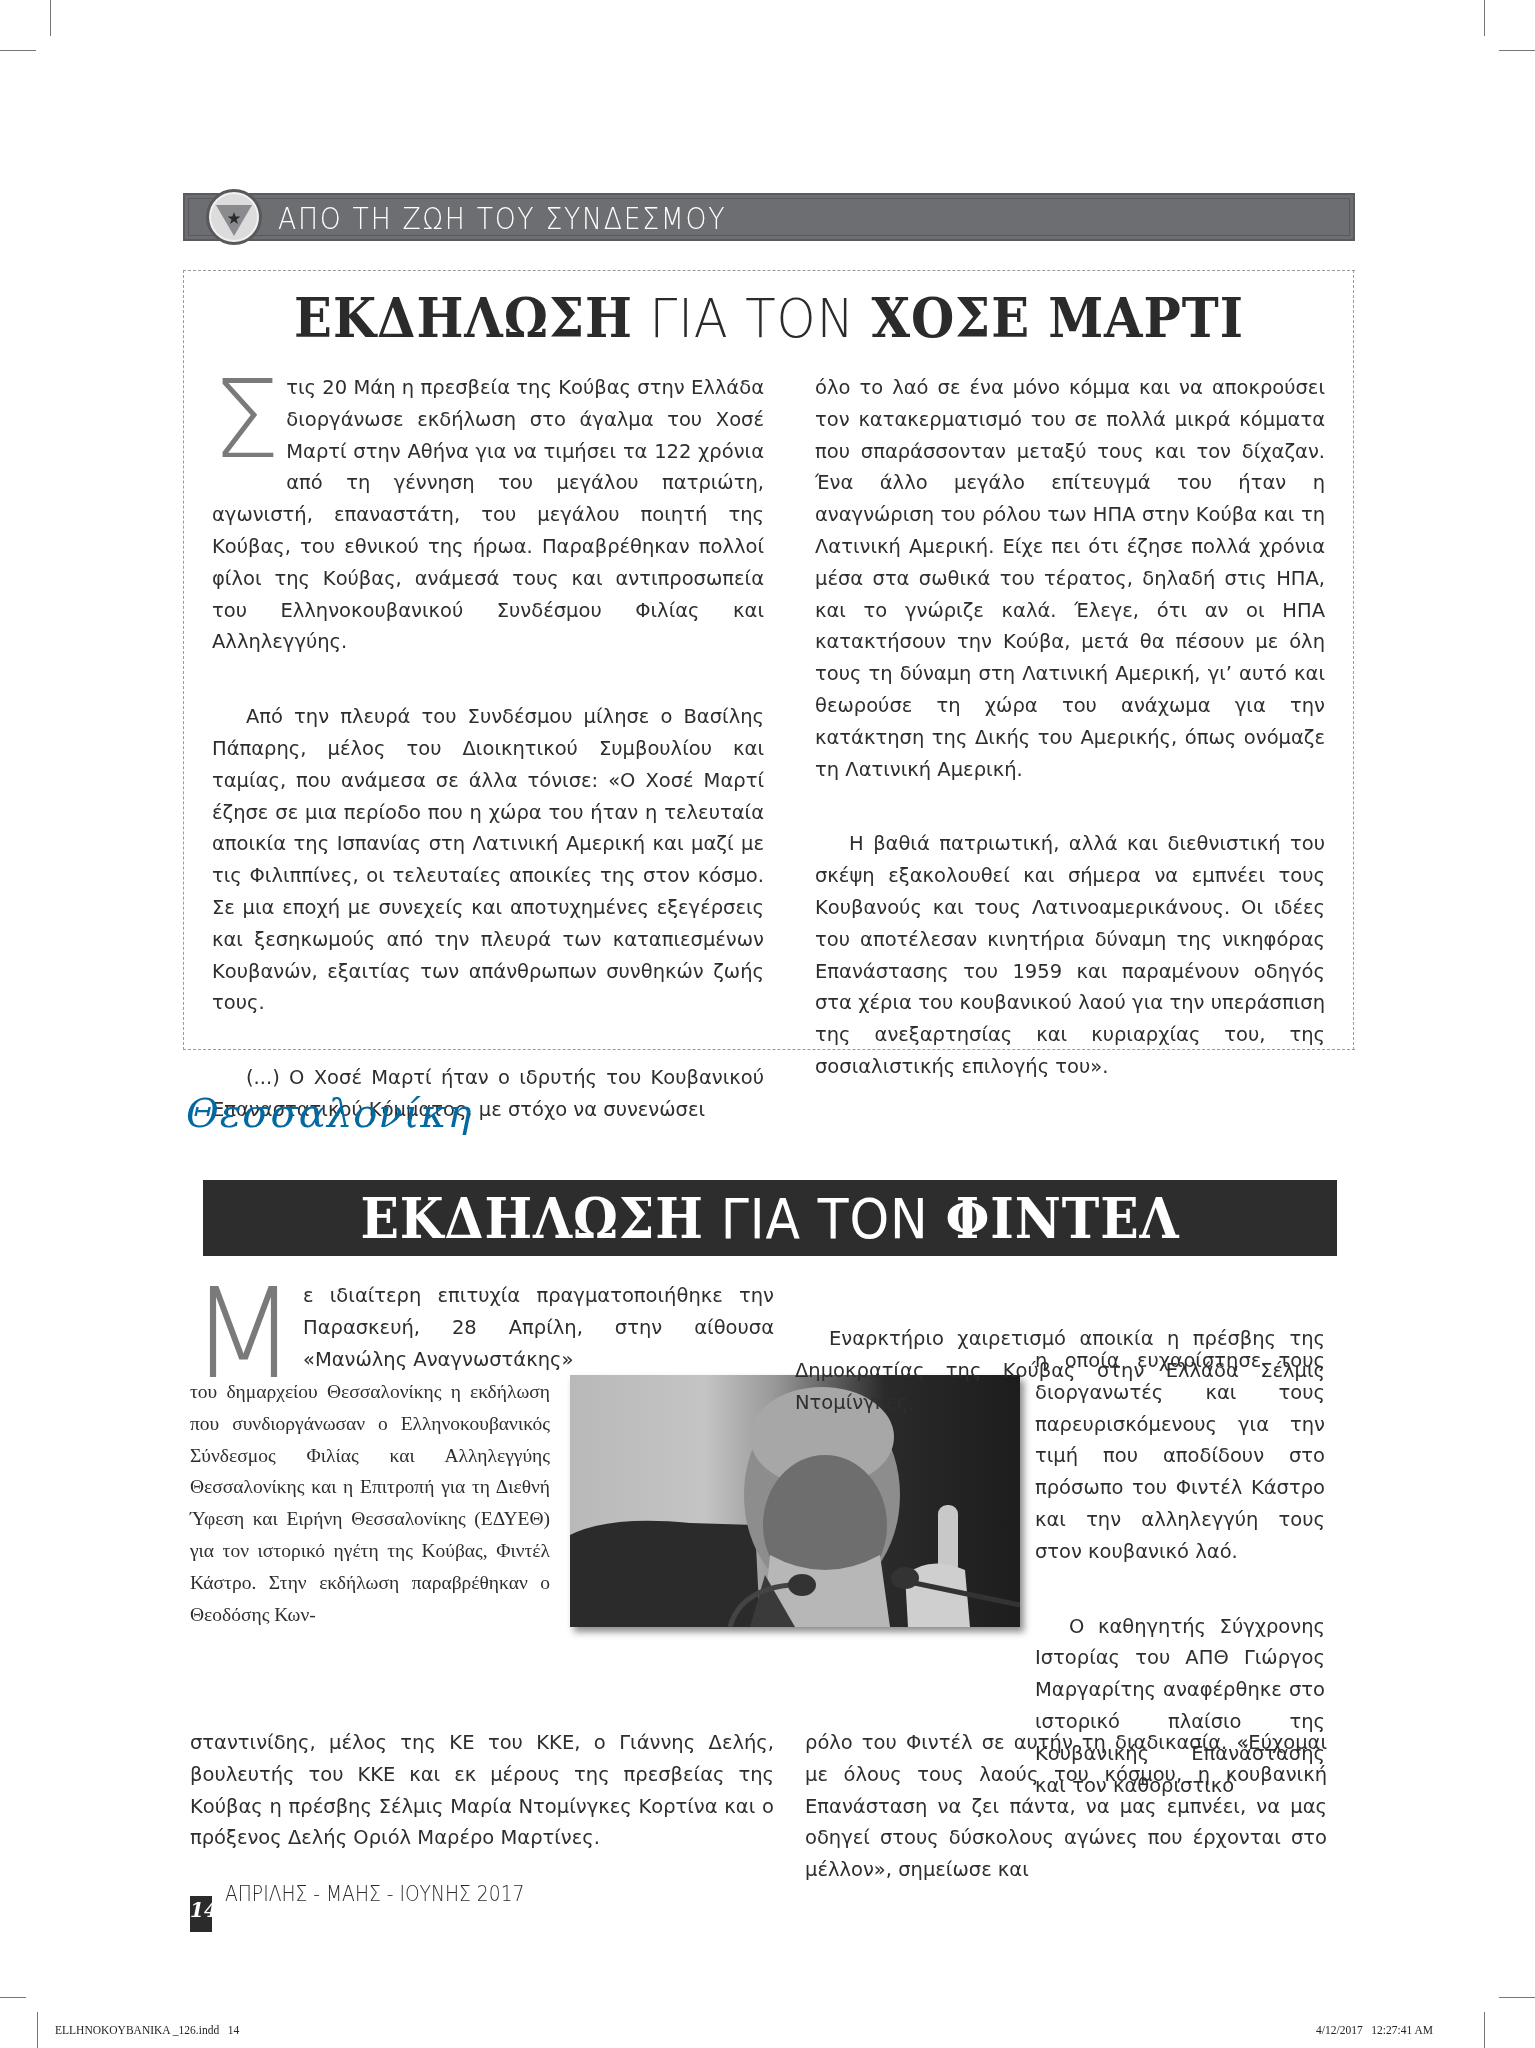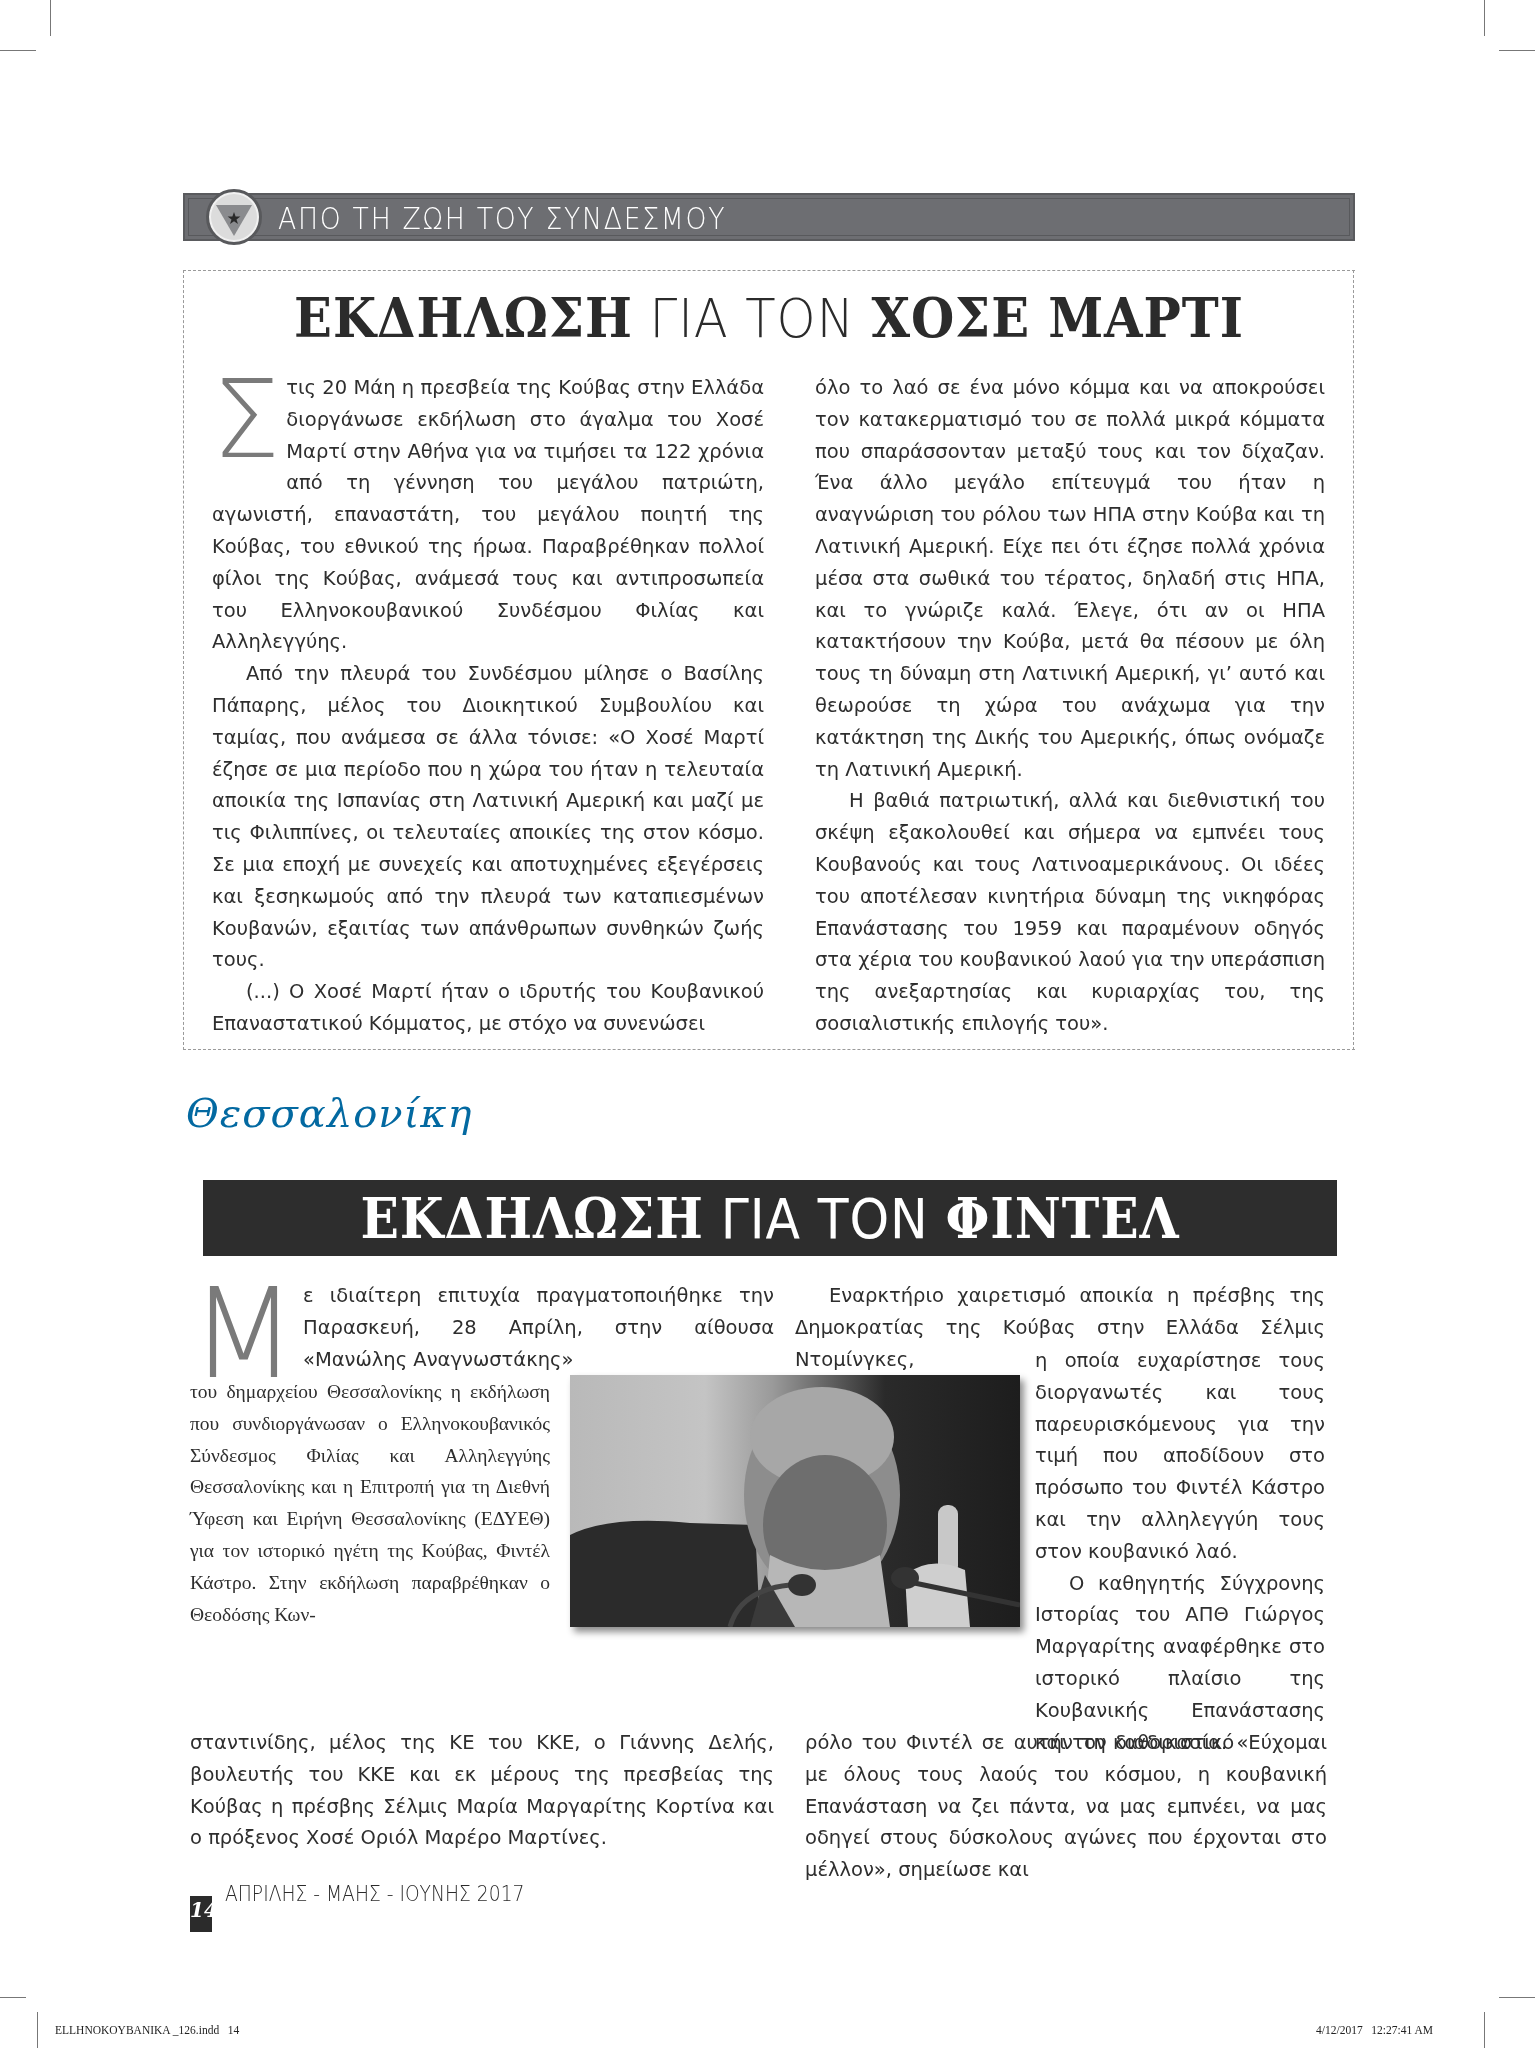--- a/index.html
+++ b/index.html
@@ -45,21 +45,21 @@
     transform: scaleX(0.92);
   }
   .headline1 .bold { font-weight: 900; }
   .headline1 .light { font-family: "DejaVu Sans", sans-serif; font-weight: 300; }
 
   .col {
     position: absolute; font-family: "DejaVu Sans", sans-serif; font-size: 19.5px;
     line-height: 31.8px; color: #2e2e2e; text-align: justify;
   }
   .col p { text-indent: 0; }
-  .col p.indent { text-indent: 34px; }
+  .col p.indent { text-indent: 34px; margin-top: 43px; }
   .dropcap {
     float: left; font-family: "DejaVu Sans", sans-serif; font-weight: 200;
     color: #7a7a7a; line-height: 0.82; margin-right: 6px;
   }
   .dropcap.sigma { font-size: 108px; margin-top: 4px; height: 94px; }
   .dropcap.mu { font-size: 124px; margin-top: 4px; height: 100px; font-weight: 100; }
 
   
   .city-label {
     position: absolute; left: 186px; top: 1090px; font-family: "DejaVu Serif", serif;
@@ -145,21 +145,21 @@
   <span class="bold">ΕΚΔΗΛΩΣΗ</span><span class="light"> ΓΙΑ ΤΟΝ </span><span class="bold">ΦΙΝΤΕΛ ΚΑΣΤΡΟ</span>
 </h1>
 
 <div class="col" style="left:190px; top:1280px; width:584px;">
   <p><span class="dropcap mu">Μ</span><span>ε ιδιαίτερη επιτυχία πραγματοποιήθηκε την Παρασκευή, 28 Απρίλη, στην αίθουσα «Μανώλης Αναγνωστάκης»</span></p>
 </div>
 <div class="col" style="left:190px; top:1376px; width:360px;font-family:Liberation Serif, serif;">
   <p>του δημαρχείου Θεσσαλονίκης η εκδήλωση που συνδιοργάνωσαν ο Ελληνοκουβανικός Σύνδεσμος Φιλίας και Αλληλεγγύης Θεσσαλονίκης και η Επιτροπή για τη Διεθνή Ύφεση και Ειρήνη Θεσσαλονίκης (ΕΔΥΕΘ) για τον ιστορικό ηγέτη της Κούβας, Φιντέλ Κάστρο. Στην εκδήλωση παραβρέθηκαν ο Θεοδόσης Κων-</p>
 </div>
 <div class="col" style="left:190px; top:1727px; width:584px;">
-  <p>σταντινίδης, μέλος της ΚΕ του ΚΚΕ, ο Γιάννης Δελής, βουλευτής του ΚΚΕ και εκ μέρους της πρεσβείας της Κούβας η πρέσβης Σέλμις Μαρία Μαργαρίτης Κορτίνα και ο πρόξενος Χοσέ Οριόλ Μαρέρο Μαρτίνες.</p>
+  <p>σταντινίδης, μέλος της ΚΕ του ΚΚΕ, ο Γιάννης Δελής, βουλευτής του ΚΚΕ και εκ μέρους της πρεσβείας της Κούβας η πρέσβης Σέλμις Μαρία Ντομίνγκες Κορτίνα και ο πρόξενος Δελής Οριόλ Μαρέρο Μαρτίνες.</p>
 </div>
 
 <div class="photo" role="img" aria-label="Φιντέλ Κάστρο μιλάει σε μικρόφωνα">
   <svg width="450" height="252" viewBox="0 0 450 252">
     <path d="M0 160 Q40 140 120 148 L185 150 L190 252 L0 252 Z" fill="#2b2b2b"></path>
     <ellipse cx="252" cy="120" rx="78" ry="102" fill="#8d8d8d"></ellipse>
     <ellipse cx="252" cy="62" rx="72" ry="50" fill="#a7a7a7"></ellipse>
     <ellipse cx="255" cy="150" rx="62" ry="70" fill="#6e6e6e"></ellipse>
     <path d="M195 230 L200 180 Q255 210 310 180 L320 252 L195 252 Z" fill="#b7b7b7"></path>
     <path d="M180 252 L195 200 L225 252 Z" fill="#3a3a3a"></path>

